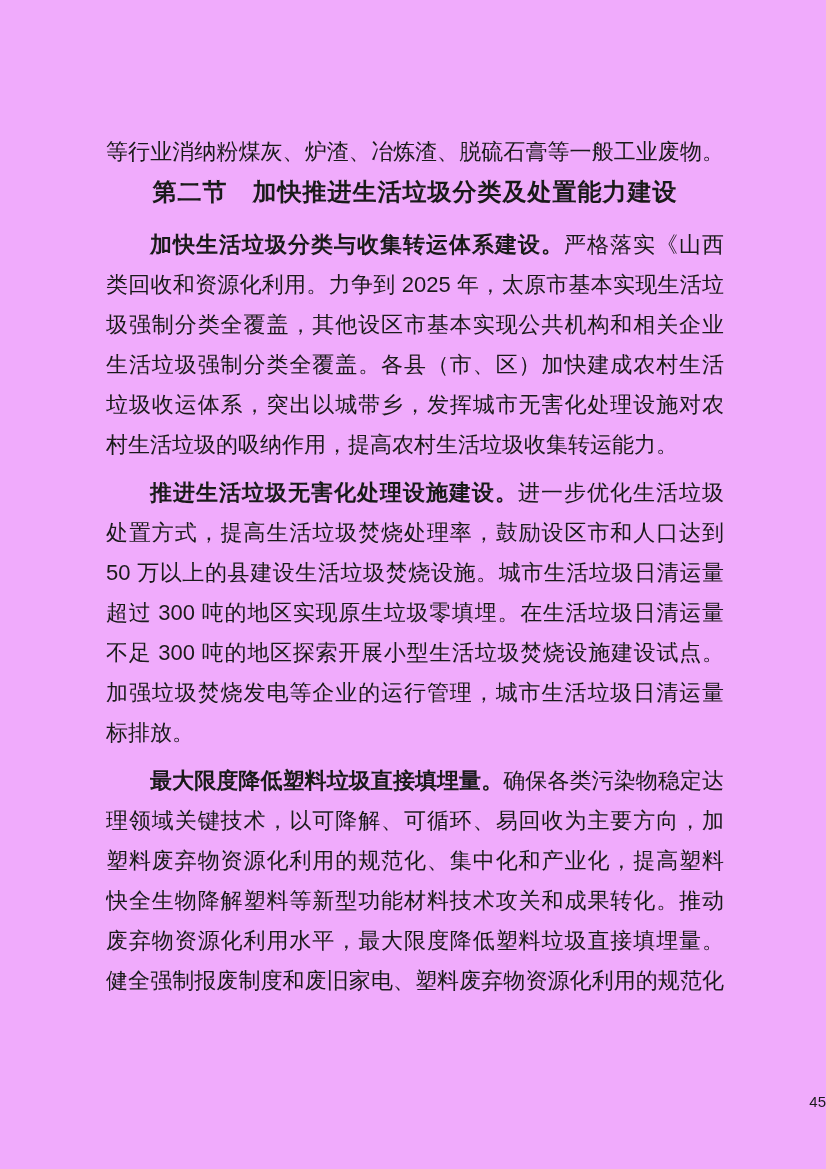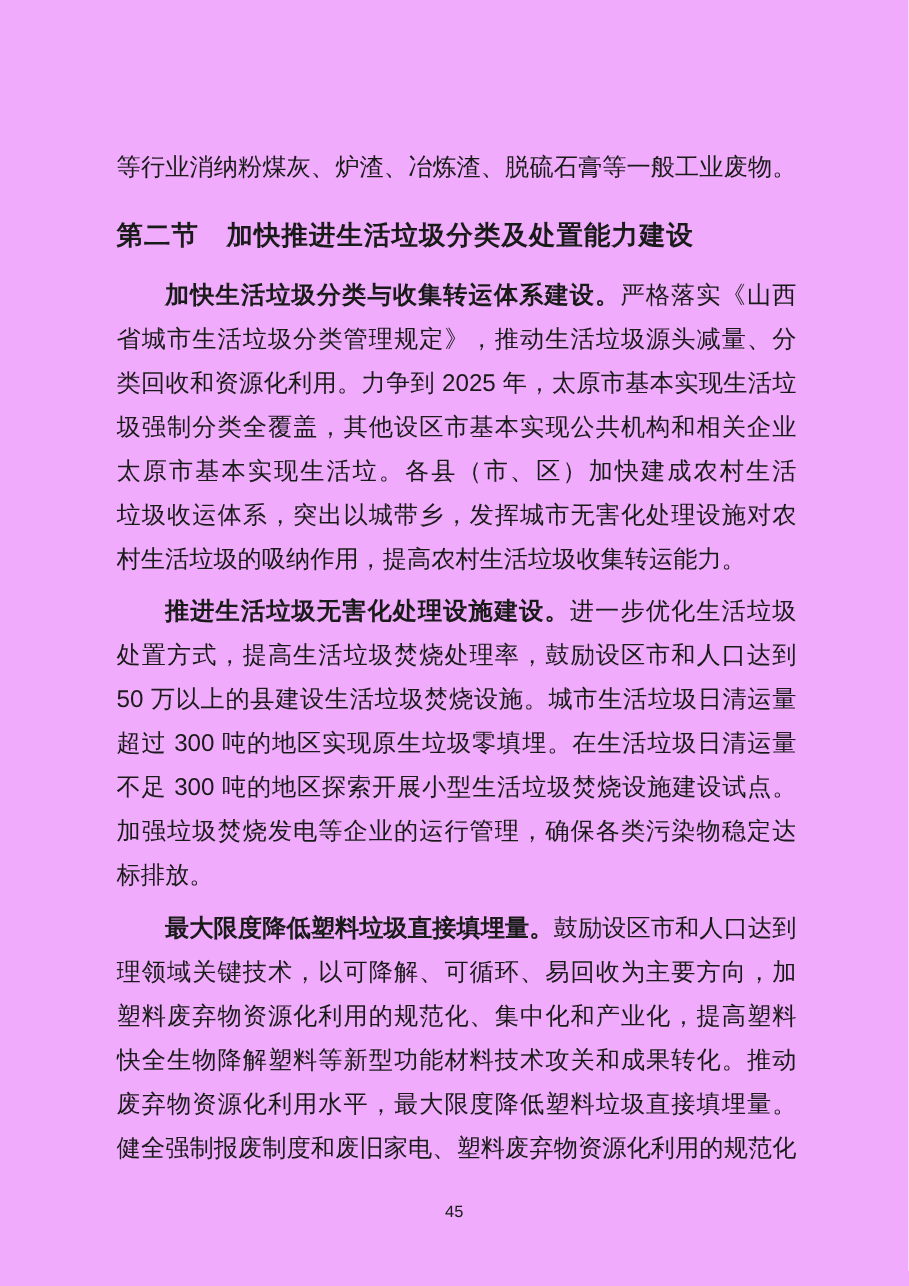--- a/index.html
+++ b/index.html
@@ -38,79 +38,79 @@
   .line.last {
     text-align-last: left;
   }
   .line.first {
     text-indent: 44px;
   }
   .lead {
     font-weight: bold;
   }
   .heading {
-    margin: 23px 0 13px 0;
+    margin: 0 0 13px 0;
     height: 40px;
     line-height: 40px;
     font-size: 24px;
     font-weight: bold;
+    text-align: center;
     letter-spacing: 1px;
   }
   .para {
     margin: 0;
   }
   .para + .para {
     margin-top: 8px;
   }
   .intro {
     margin: 0;
   }
   .pagenum {
     position: absolute;
     left: 0;
     top: 1092px;
     width: 100%;
-    text-align: center;
+    text-align: right;
     font-size: 15px;
     line-height: 20px;
     color: #1a1a1a;
   }
 </style>
 </head>
 <body>
 
 <div class="page">
   <div class="content">
 
     <div class="intro line jline">等行业消纳粉煤灰、炉渣、冶炼渣、脱硫石膏等一般工业废物。</div>
 
     <h2 class="heading">第二节　加快推进生活垃圾分类及处置能力建设</h2>
 
     <div class="para">
       <div class="line jline first"><span class="lead">加快生活垃圾分类与收集转运体系建设。</span><span>严格落实《山西</span></div>
-      <div class="line jline">省城市生活垃圾分类管理规定》，推动生活垃圾源头减量、分</div>
       <div class="line jline">类回收和资源化利用。力争到 2025 年，太原市基本实现生活垃</div>
       <div class="line jline">圾强制分类全覆盖，其他设区市基本实现公共机构和相关企业</div>
-      <div class="line jline">太原市基本实现生活垃。各县（市、区）加快建成农村生活</div>
+      <div class="line jline">生活垃圾强制分类全覆盖。各县（市、区）加快建成农村生活</div>
       <div class="line jline">垃圾收运体系，突出以城带乡，发挥城市无害化处理设施对农</div>
       <div class="line jline last">村生活垃圾的吸纳作用，提高农村生活垃圾收集转运能力。</div>
     </div>
 
     <div class="para">
       <div class="line jline first"><span class="lead">推进生活垃圾无害化处理设施建设。</span><span>进一步优化生活垃圾</span></div>
       <div class="line jline">处置方式，提高生活垃圾焚烧处理率，鼓励设区市和人口达到</div>
       <div class="line jline">50 万以上的县建设生活垃圾焚烧设施。城市生活垃圾日清运量</div>
       <div class="line jline">超过 300 吨的地区实现原生垃圾零填埋。在生活垃圾日清运量</div>
       <div class="line jline">不足 300 吨的地区探索开展小型生活垃圾焚烧设施建设试点。</div>
-      <div class="line jline">加强垃圾焚烧发电等企业的运行管理，确保各类污染物稳定达</div>
+      <div class="line jline">加强垃圾焚烧发电等企业的运行管理，城市生活垃圾日清运量</div>
       <div class="line jline last">标排放。</div>
     </div>
 
     <div class="para">
-      <div class="line jline first"><span class="lead">最大限度降低塑料垃圾直接填埋量。</span><span>鼓励设区市和人口达到</span></div>
+      <div class="line jline first"><span class="lead">最大限度降低塑料垃圾直接填埋量。</span><span>确保各类污染物稳定达</span></div>
       <div class="line jline">理领域关键技术，以可降解、可循环、易回收为主要方向，加</div>
       <div class="line jline">塑料废弃物资源化利用的规范化、集中化和产业化，提高塑料</div>
       <div class="line jline">快全生物降解塑料等新型功能材料技术攻关和成果转化。推动</div>
       <div class="line jline">废弃物资源化利用水平，最大限度降低塑料垃圾直接填埋量。</div>
       <div class="line jline">健全强制报废制度和废旧家电、塑料废弃物资源化利用的规范化</div>
     </div>
 
   </div>
 
   <div class="pagenum">45</div>

